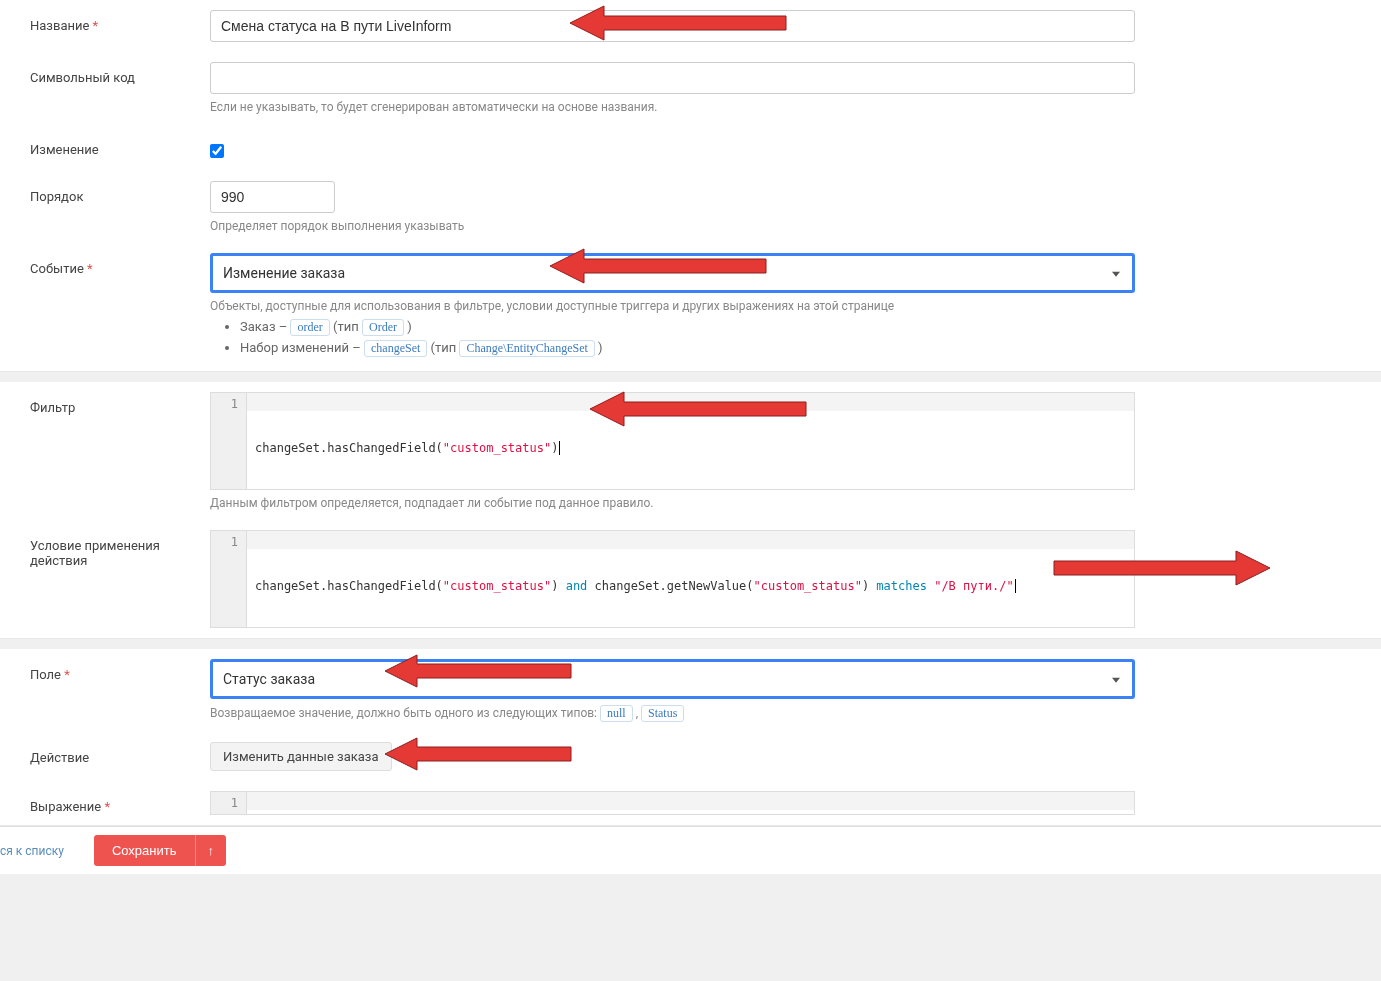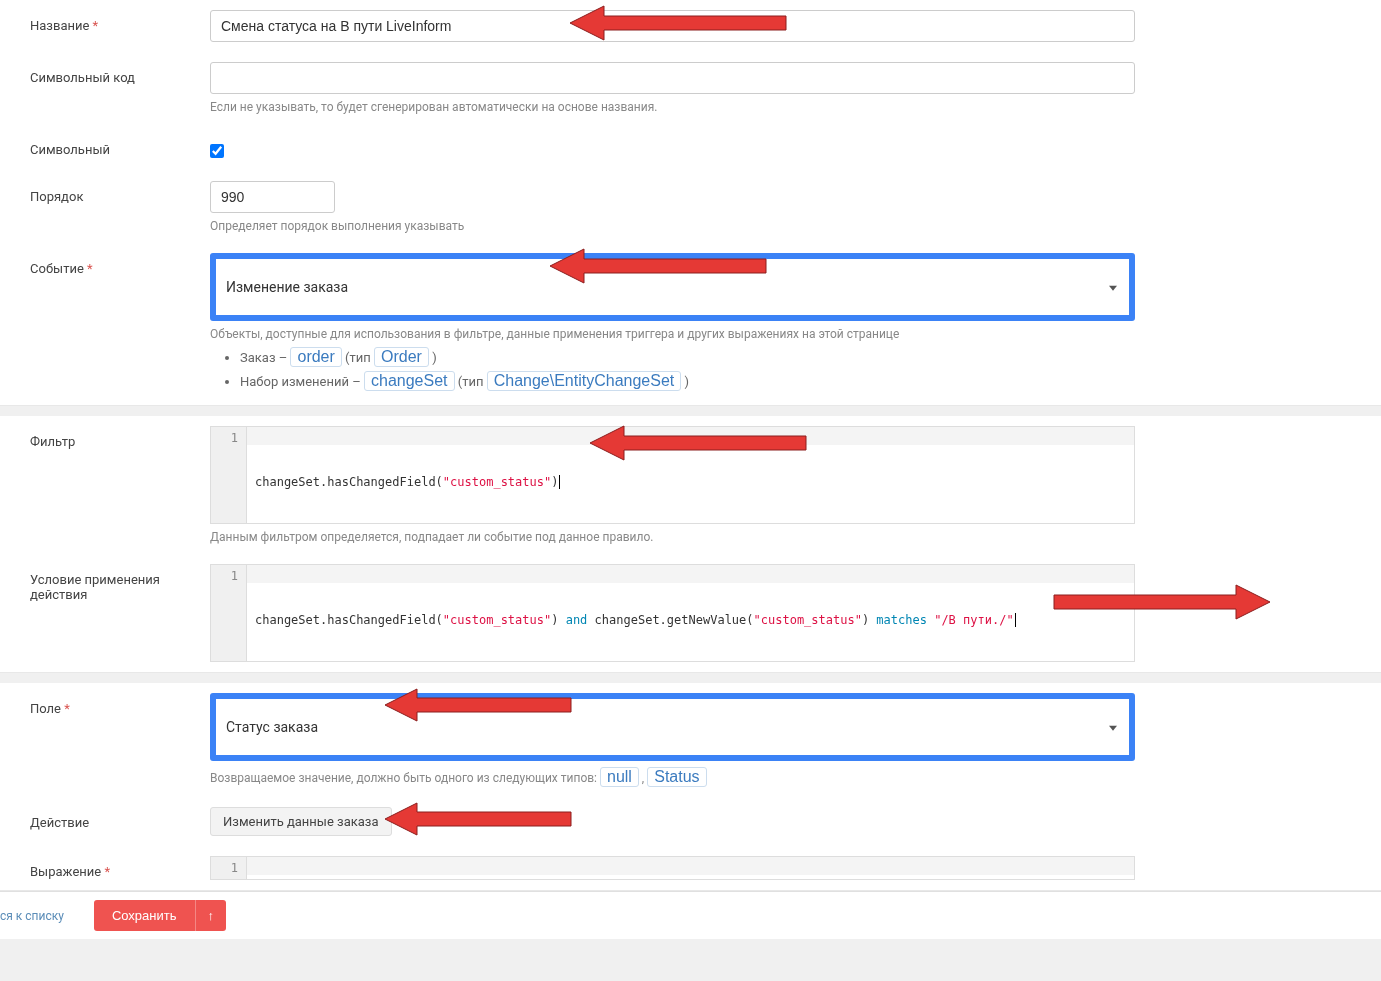--- a/index.html
+++ b/index.html
@@ -43,22 +43,22 @@
   padding: 7px 10px;
   border: 1px solid #ccc;
   border-radius: 3px;
   font-size: 14px;
   color: #333;
 }
 .text-input-short { width: 125px; }
 .select-input {
   width: 100%;
   max-width: 925px;
-  padding: 20px 10px;
-  border: 6px solid #3b82f6;
+  padding: 9px 10px;
+  border: 3px solid #3b82f6;
   border-radius: 3px;
   font-size: 14px;
   color: #333;
   background: #fff;
   position: relative;
   cursor: pointer;
 }
 .select-input::after {
   content: "";
   position: absolute;
@@ -86,22 +86,22 @@
   color: #666;
   font-size: 13px;
 }
 ul.obj-list li { margin-bottom: 4px; }
 .code-tag {
   display: inline-block;
   border: 1px solid #cde;
   border-radius: 3px;
   padding: 0 6px;
   color: #3b7bbf;
-  font-family: Liberation Sans, sans-serif;
-  font-size: 16px;
+  font-family: Liberation Serif, serif;
+  font-size: 12px;
   background: #fff;
 }
 .code-editor {
   display: flex;
   width: 100%;
   max-width: 925px;
   border: 1px solid #ddd;
   min-height: 90px;
   font-family: Menlo, Consolas, monospace;
   font-size: 12px;
@@ -221,39 +221,39 @@
 
     <div class="form-row">
       <div class="form-label">Символьный код</div>
       <div class="form-control-wrap">
         <input type="text" class="text-input" value="" style="">
         <div class="help-text">Если не указывать, то будет сгенерирован автоматически на основе названия.</div>
       </div>
     </div>
 
     <div class="form-row">
-      <div class="form-label">Символьный</div>
+      <div class="form-label">Изменение</div>
       <div class="form-control-wrap">
         <input type="checkbox" class="checkbox" checked="" style="">
       </div>
     </div>
 
     <div class="form-row">
       <div class="form-label">Порядок</div>
       <div class="form-control-wrap">
         <input type="text" class="text-input text-input-short" value="990" style="">
         <div class="help-text">Определяет порядок выполнения указывать</div>
       </div>
     </div>
 
     <div class="form-row" style="position:relative">
       <div class="form-label required">Событие</div>
       <div class="form-control-wrap">
         <div class="select-input">Изменение заказа</div>
-        <div class="help-text">Объекты, доступные для использования в фильтре, данные применения триггера и других выражениях на этой странице</div>
+        <div class="help-text">Объекты, доступные для использования в фильтре, условии доступные триггера и других выражениях на этой странице</div>
         <ul class="obj-list" id="event-objects">
             <li>Заказ – <span class="code-tag">order</span> (тип <span class="code-tag">Order</span> )</li>
             <li>Набор изменений – <span class="code-tag">changeSet</span> (тип <span class="code-tag">Change\EntityChangeSet</span> )</li>
           </ul>
         <div class="arrow arrow-left" style="left:340px; top:-10px;">
           <svg width="220" height="46">
               <polygon points="0,23 34,6 34,16 216,16 216,30 34,30 34,40" fill="#e53935" stroke="#8b1f1f" stroke-width="1"></polygon>
             </svg>
         </div>
       </div>

